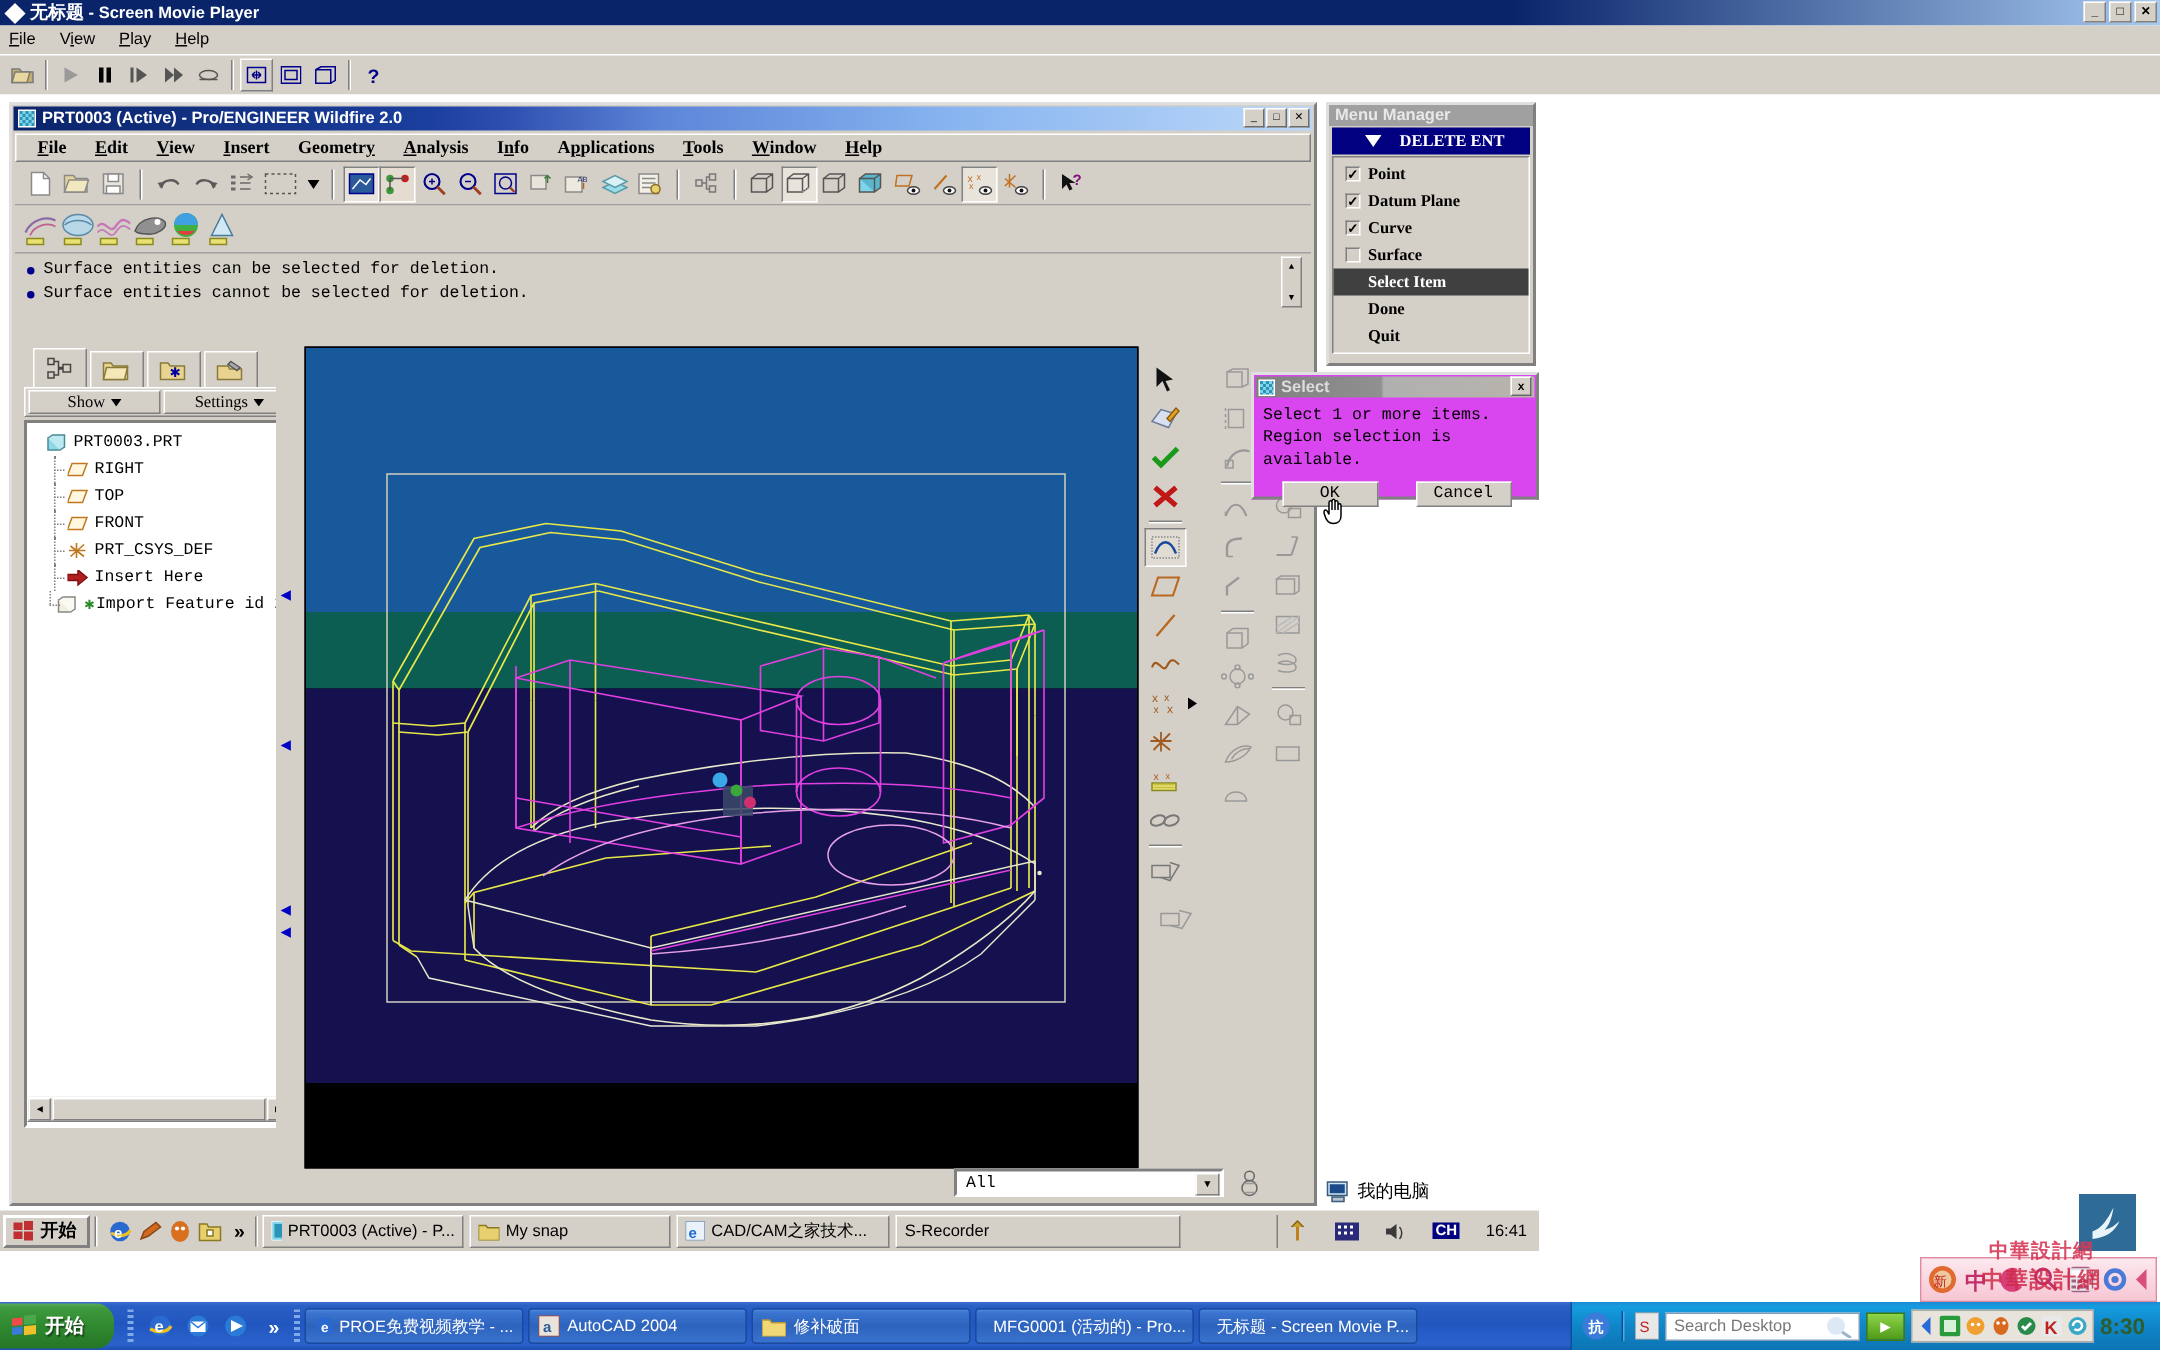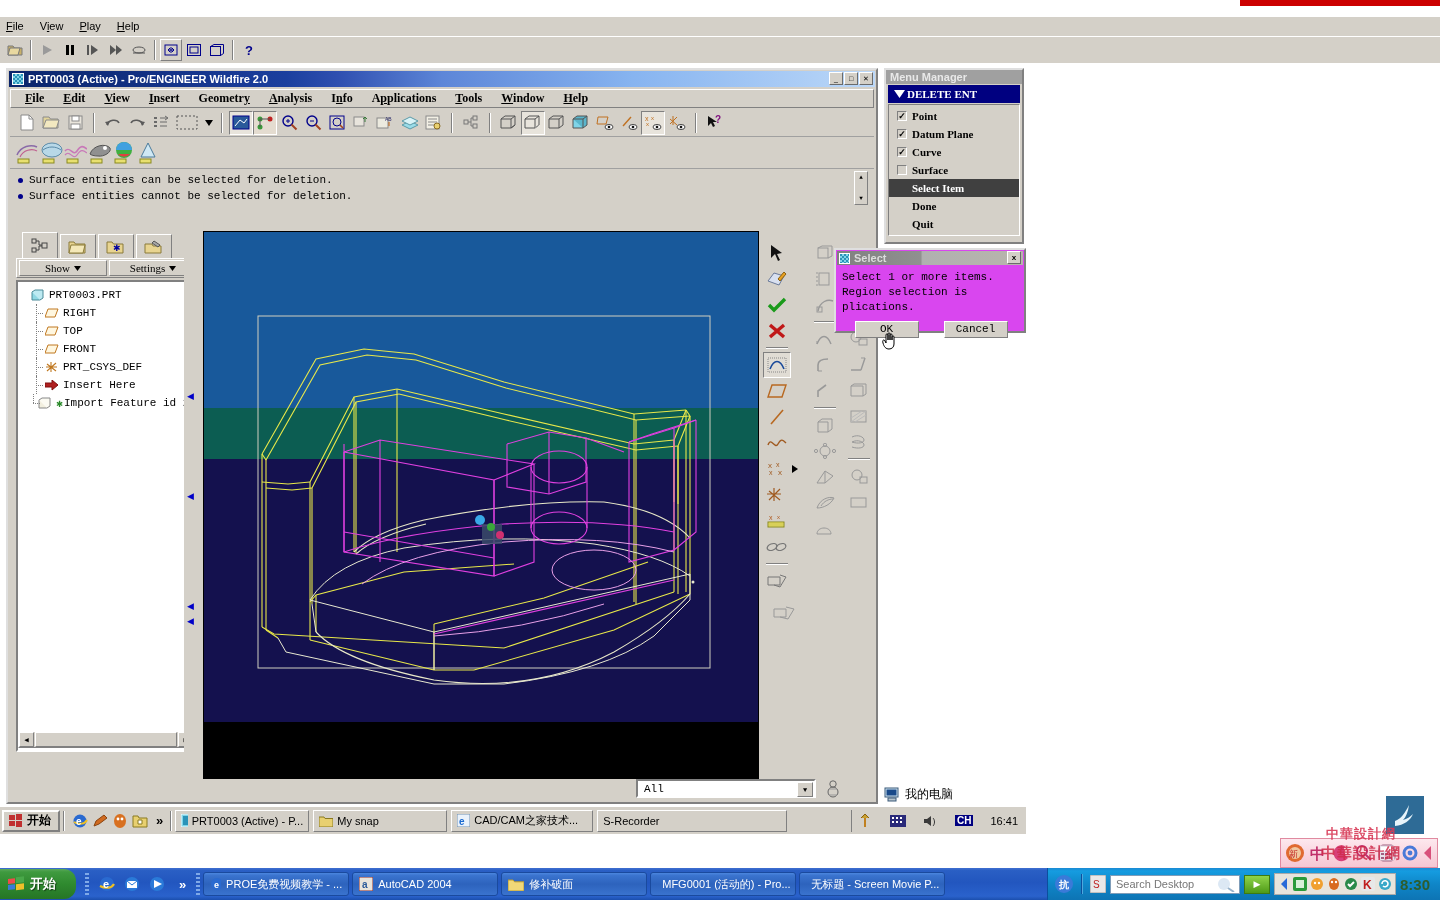--- a/index.html
+++ b/index.html
@@ -212,21 +212,21 @@
     position:absolute; left:884px; top:68px; width:140px; height:176px;
     background:#d4d0c8; border:2px solid; border-color:#dfdfdf #808080 #808080 #dfdfdf;
   }
   .mm-title{
     height:14px; background:#a0a0a0; color:#e8e8e8; font-size:11px; font-weight:bold;
     padding-left:4px; display:flex; align-items:center;
   }
   .mm-header{
     height:18px; margin:1px 2px; background:#000080; color:#fff;
     font-family:"Liberation Serif",serif; font-weight:bold; font-size:11px;
-    display:flex; align-items:center; gap:2px; padding-left:6px;
+    display:flex; align-items:center; gap:12px; padding-left:22px;
   }
   .mm-list{
     margin:1px 2px; background:#d4d0c8;
     border:1px solid; border-color:#808080 #fff #fff #808080;
     padding:2px 0;
   }
   .mm-item{
     height:18px; display:flex; align-items:center; padding-left:8px; gap:5px;
     font-family:"Liberation Serif",serif; font-weight:bold; font-size:11px; color:#000;
   }
@@ -351,20 +351,29 @@
     display:flex;align-items:center;justify-content:center; opacity:.9; pointer-events:none;
   }
   .redbar{ position:absolute; left:1240px; top:0; width:200px; height:6px; background:#c00; }
 </style>
 </head>
 <body>
 <div id="root">
 
 <div class="redbar"></div>
 
+<div class="smp-titlebar">
+  <span class="tb-icon"></span>
+  <span class="tb-text"><span class="zh">无标题</span><span> - Screen Movie Player</span></span>
+  <span class="win-btns">
+    <span class="win-btn">_</span>
+    <span class="win-btn">□</span>
+    <span class="win-btn">✕</span>
+  </span>
+</div>
 
 <div class="smp-menubar">
   <span><u>F</u>ile</span>
   <span>V<u>i</u>ew</span>
   <span><u>P</u>lay</span>
   <span><u>H</u>elp</span>
 </div>
 
 <div class="smp-toolbar">
   <div class="smp-tb-btn">
@@ -1213,21 +1222,21 @@
 <div class="right-panel"></div>
 
 <div class="select-dlg">
   <div class="sd-title">
     <span class="sd-ico"></span>
     <span>Select</span>
     <span class="sd-x">x</span>
   </div>
   <div class="sd-body">
     <div>Select 1 or more items.</div>
-    <div>Region selection is plications.</div>
+    <div>Region selection is available.</div>
     <div class="sd-btns">
       <span class="sd-btn">OK</span>
       <span class="sd-btn">Cancel</span>
     </div>
   </div>
 </div>
 
 <div class="hand-cursor">
   <svg width="20" height="18">
         <path d="M3 11c-1-3 1-4 2-2l1 2V3c0-1.6 2-1.6 2 0v5V2c0-1.6 2-1.6 2 0v6V3c0-1.6 2-1.6 2 0v5V5c0-1.5 2-1.5 2 0v7c0 3-2 5-5 5-3 0-5-2-6-6z" fill="#fff" stroke="#000"></path>

